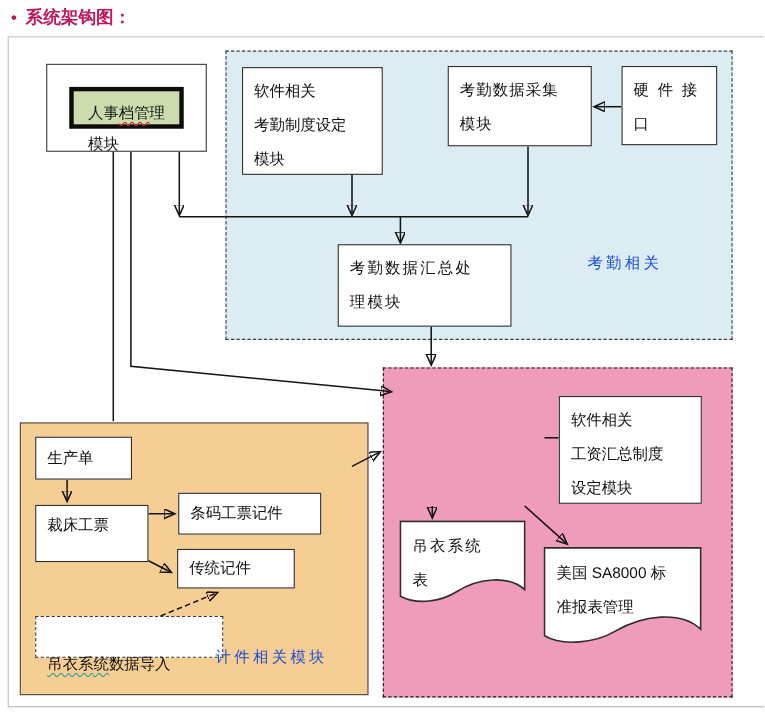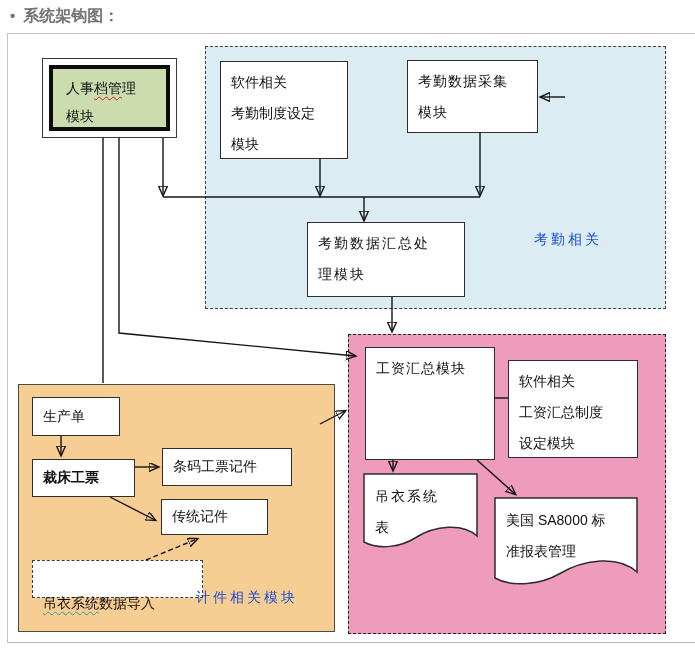--- a/index.html
+++ b/index.html
@@ -1,32 +1,32 @@
 <!DOCTYPE html>
 <html><head>
 <meta charset="utf-8">
 <style>
   html,body{margin:0;padding:0;background:#fff;}
   .page{position:relative;width:695px;height:648px;background:#ffffff;overflow:hidden;
         font-family:"Liberation Sans",sans-serif;color:#111;}
-  .title{position:absolute;left:10px;top:6px;font-size:16px;font-weight:bold;color:#737373;}
+  .title{position:absolute;left:10px;top:6px;font-size:16px;font-weight:bold;color:#be185d;}
   .title .bullet{margin-right:8px;font-size:15px;}
   .frame{position:absolute;left:7px;top:33px;width:687px;height:608px;
          border-top:1px solid #c3c3c3;border-left:1px solid #c3c3c3;border-bottom:1px solid #b5b5b5;}
   .region{position:absolute;box-sizing:border-box;}
   .region.blue{left:205px;top:46px;width:461px;height:263px;background:#dbecf2;border:1px dashed #3f3f3f;}
   .region.orange{left:18px;top:384px;width:317px;height:248px;background:#f6cd92;border:1.5px solid #4a4a4a;}
   .region.pink{left:348px;top:334px;width:318px;height:300px;background:#ef9bbb;border:1.5px dashed #1c1c1c;}
   .arrows{position:absolute;left:0;top:0;width:695px;height:648px;z-index:3;pointer-events:none;}
   .arrows path{stroke:#141414;stroke-width:1.4;fill:none;}
   .node{position:absolute;box-sizing:border-box;background:#fff;border:1.5px solid #2e2e2e;
         font-size:14px;line-height:31px;white-space:pre-line;padding:5px 8px 0 10px;z-index:4;}
   .node.dashedbox{border:1.5px dashed #3a3a3a;}
-  .hrbox{position:absolute;left:42px;top:58px;width:135px;height:80px;box-sizing:border-box;
-         background:#fff;border:1px solid #3a3a3a;padding:6px;z-index:4;}
+  .hrbox{position:absolute;left:42px;top:58px;width:146px;height:80px;box-sizing:border-box;
+         background:#fff;border:1px solid #3a3a3a;padding:20px;z-index:4;}
   .hrbox .inner{width:100%;height:100%;box-sizing:border-box;border:4px solid #0c0c0c;background:#ccdcae;
          font-size:14px;line-height:28px;padding:5px 0 0 13px;}
   .squiggle-red{text-decoration:underline wavy #cc2222 1px;text-underline-offset:3px;}
   .squiggle-teal{text-decoration:underline wavy #2e9e9e 1px;text-underline-offset:3px;}
   .doc{position:absolute;z-index:4;}
   .doc svg{position:absolute;left:0;top:0;}
   .doc .doc-text{position:absolute;left:12px;top:8px;font-size:14px;line-height:31px;white-space:pre-line;}
   .rlabel{position:absolute;z-index:4;font-size:14px;color:#1d4ed8;}
   .ls2{letter-spacing:2px;} .ls3{letter-spacing:3px;}
 </style>
@@ -74,24 +74,25 @@
       <span>人事</span><span class="squiggle-red">档管</span><span>理</span><br>
       <span>模块</span>
     </div>
   </div>
 
   <div class="node" style="left:220px;top:61px;width:128px;height:98px;">软件相关
 考勤制度设定
 模块</div>
   <div class="node" style="left:407px;top:60px;width:131px;height:73px;letter-spacing:1px;">考勤数据采集
 模块</div>
+  <div class="node" style="left:565px;top:60px;width:87px;height:72px;letter-spacing:2px;">硬 件 接
+口</div>
   <div class="node ls2" style="left:307px;top:222px;width:158px;height:75px;">考勤数据汇总处
 理模块</div>
 
-  <div class="node" style="left:365px;top:347px;width:130px;height:113px;letter-spacing:1px;">工资汇总模块</div>
   <div class="node" style="left:508px;top:360px;width:130px;height:98px;">软件相关
 工资汇总制度
 设定模块</div>
 
   <div class="doc" style="left:363px;top:473px;width:115px;height:77px;">
     <svg width="115" height="77">
       <path d="M1,1 H114 V63 C100,50 72,52 52,65 C38,74 16,77 1,69 Z" fill="#ffffff" stroke="#2e2e2e" stroke-width="1.5"></path>
     </svg>
     <div class="doc-text ls2">吊衣系统
 表</div>
@@ -99,21 +100,21 @@
 
   <div class="doc" style="left:494px;top:497px;width:156px;height:91px;">
     <svg width="144" height="91">
       <path d="M1,1 H143 V75 C125,58 90,62 65,77 C48,87 18,91 1,81 Z" fill="#ffffff" stroke="#2e2e2e" stroke-width="1.5"></path>
     </svg>
     <div class="doc-text">美国 SA8000 标
 准报表管理</div>
   </div>
 
   <div class="node" style="left:32px;top:397px;width:88px;height:39px;line-height:26px;">生产单</div>
-  <div class="node" style="left:32px;top:459px;width:103px;height:38px;line-height:25px;font-weight:bold;">裁床工票</div>
+  <div class="node" style="left:32px;top:459px;width:103px;height:52px;line-height:25px;">裁床工票</div>
   <div class="node" style="left:162px;top:448px;width:130px;height:38px;line-height:25px;">条码工票记件</div>
   <div class="node dashedbox" style="left:32px;top:560px;width:171px;height:38px;line-height:25px;">
     <span class="squiggle-teal">吊衣系统</span><span>数据导入</span>
   </div>
 
   <div class="node" style="left:161px;top:499px;width:107px;height:36px;line-height:23px;">传统记件</div>
 
   <div class="rlabel ls3" style="left:534px;top:231px;">考勤相关</div>
   <div class="rlabel ls3" style="left:196px;top:589px;">计件相关模块</div>
 

